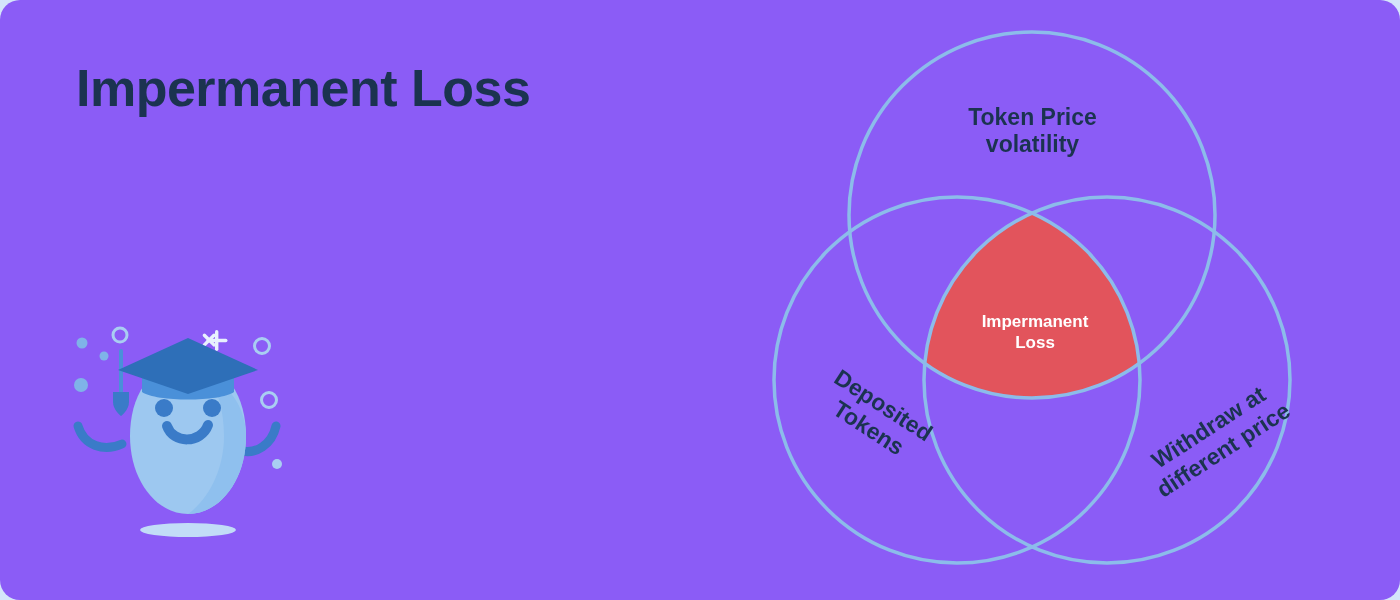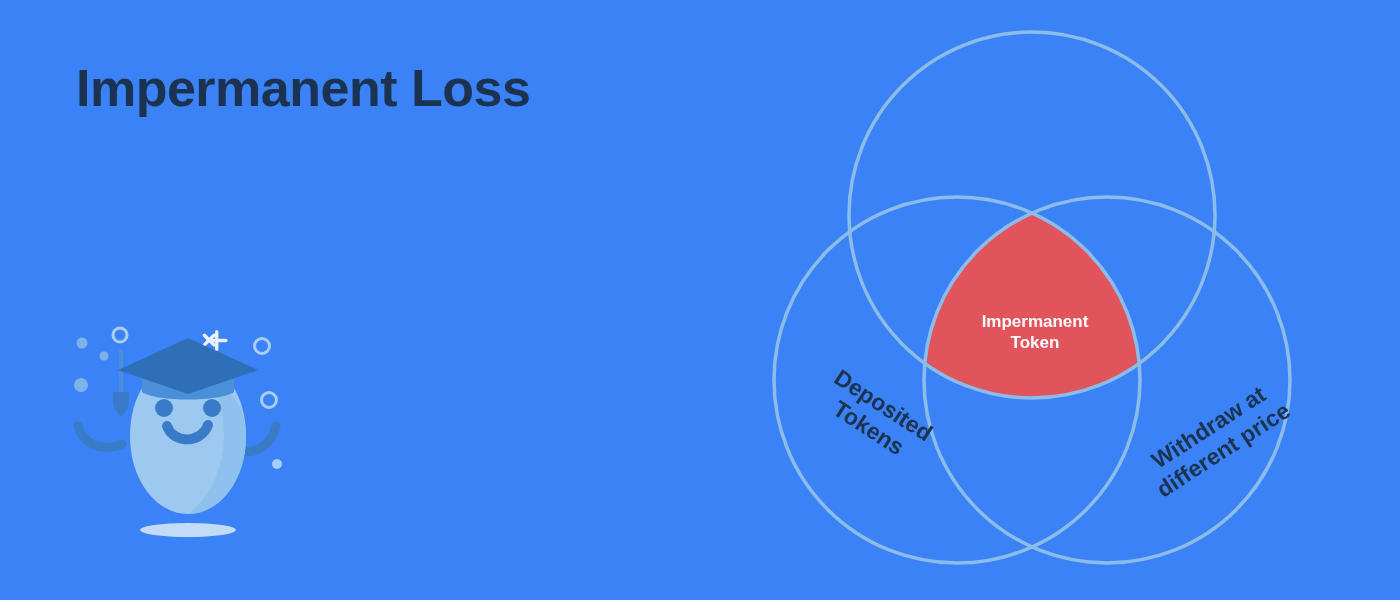--- a/index.html
+++ b/index.html
@@ -10,21 +10,22 @@
     width: 1400px;
     height: 600px;
     overflow: hidden;
     font-family: "Liberation Sans", sans-serif;
     background: #d4e5fa;
   }
   #stage {
     position: relative;
     width: 1400px;
     height: 600px;
-    background: #3b82f6;
+    background: #8b5cf6;
+    border-radius: 20px;
   }
 
   
   #title-block {
     position: absolute;
     left: 76px;
     top: 56px;
     width: 620px;
   }
   #title-block .title-line {
@@ -169,23 +170,25 @@
           </g>
         </g>
       </g>
 
       <circle cx="292" cy="215" r="183" fill="none" stroke="#8cbcea" stroke-width="3.5"></circle>
       <circle cx="217" cy="380" r="183" fill="none" stroke="#8cbcea" stroke-width="3.5"></circle>
       <circle cx="367" cy="380" r="183" fill="none" stroke="#8cbcea" stroke-width="3.5"></circle>
     </svg>
   </div>
 
+  <div class="venn-label" id="label-top">Token Price
+volatility</div>
 
   <div class="venn-label" id="label-left">Deposited
 Tokens</div>
 
   <div class="venn-label" id="label-right">Withdraw at
 different price</div>
 
   <div class="venn-label" id="label-center">Impermanent
-Token</div>
+Loss</div>
 
 </div>
 
 </body></html>

